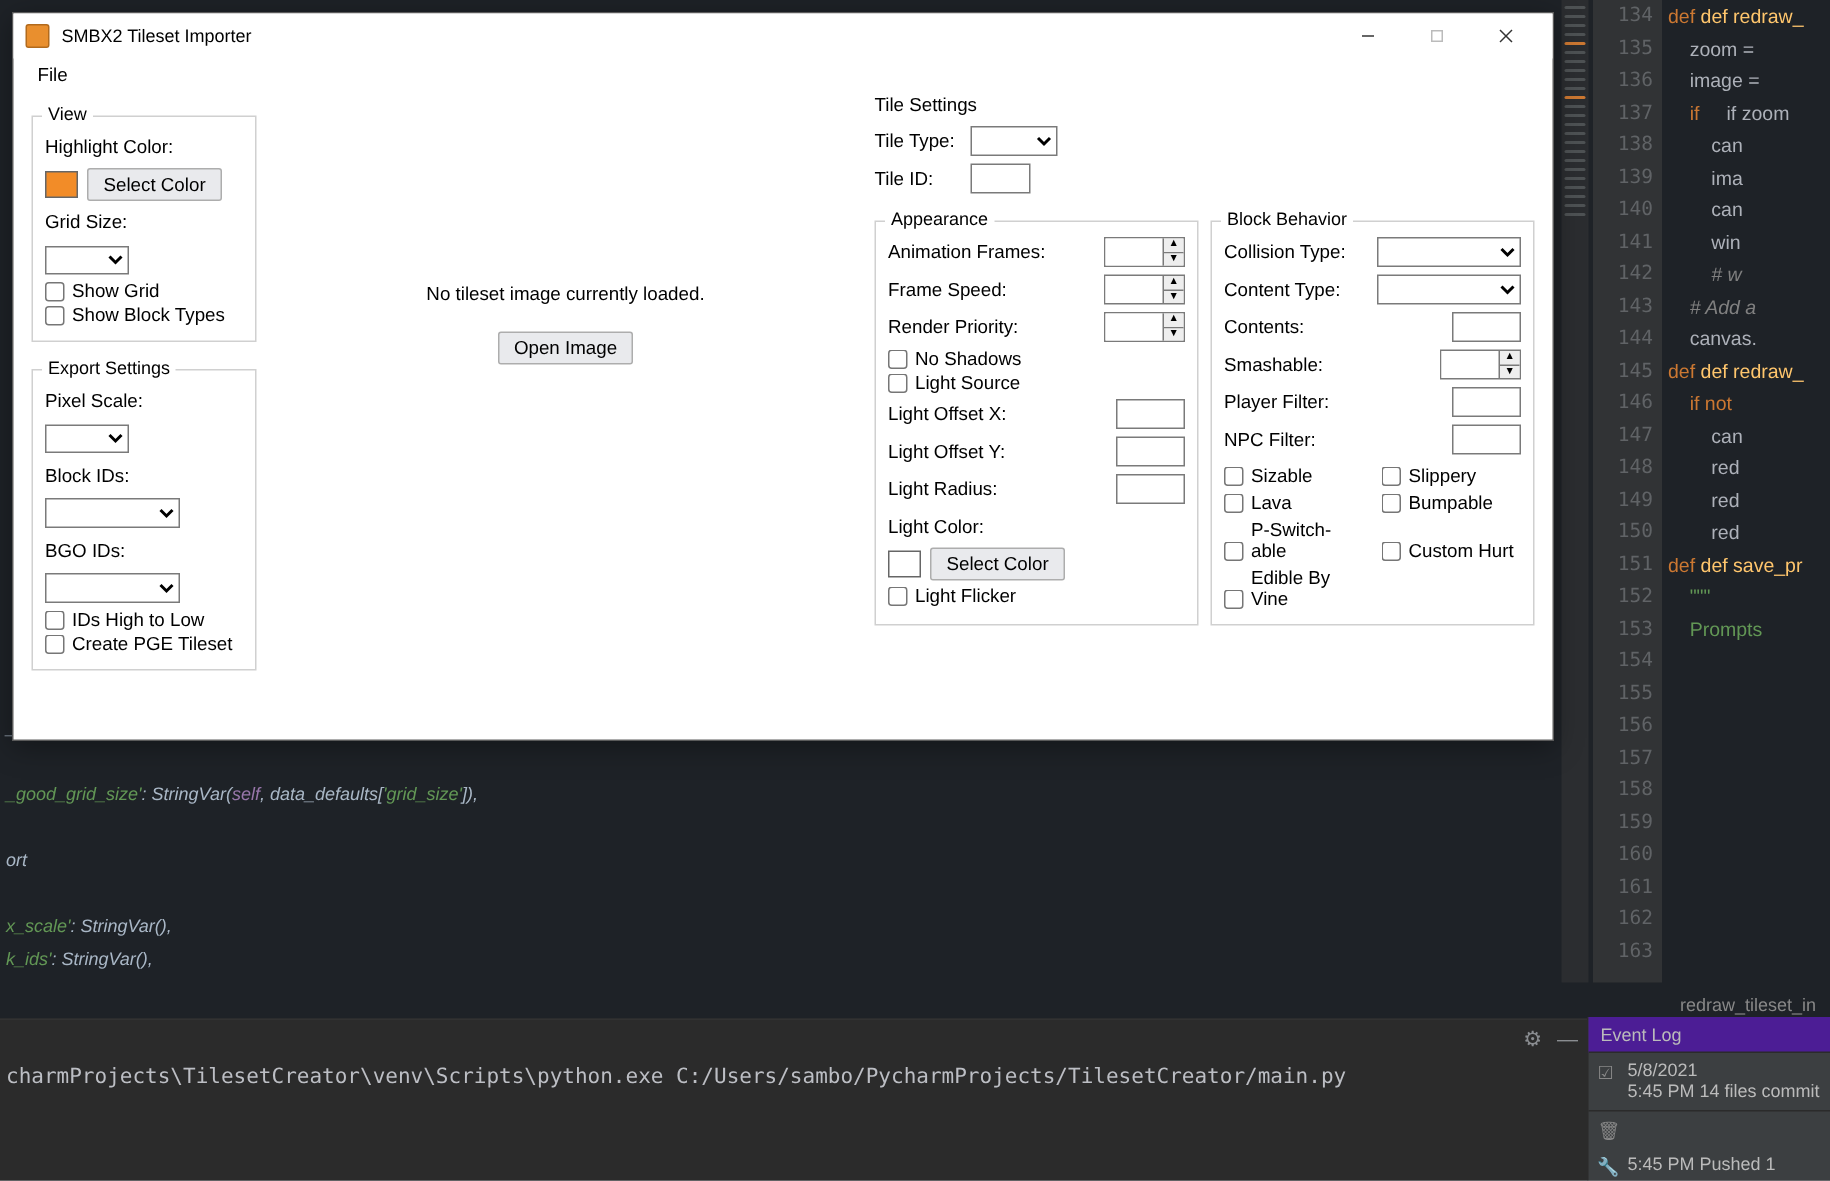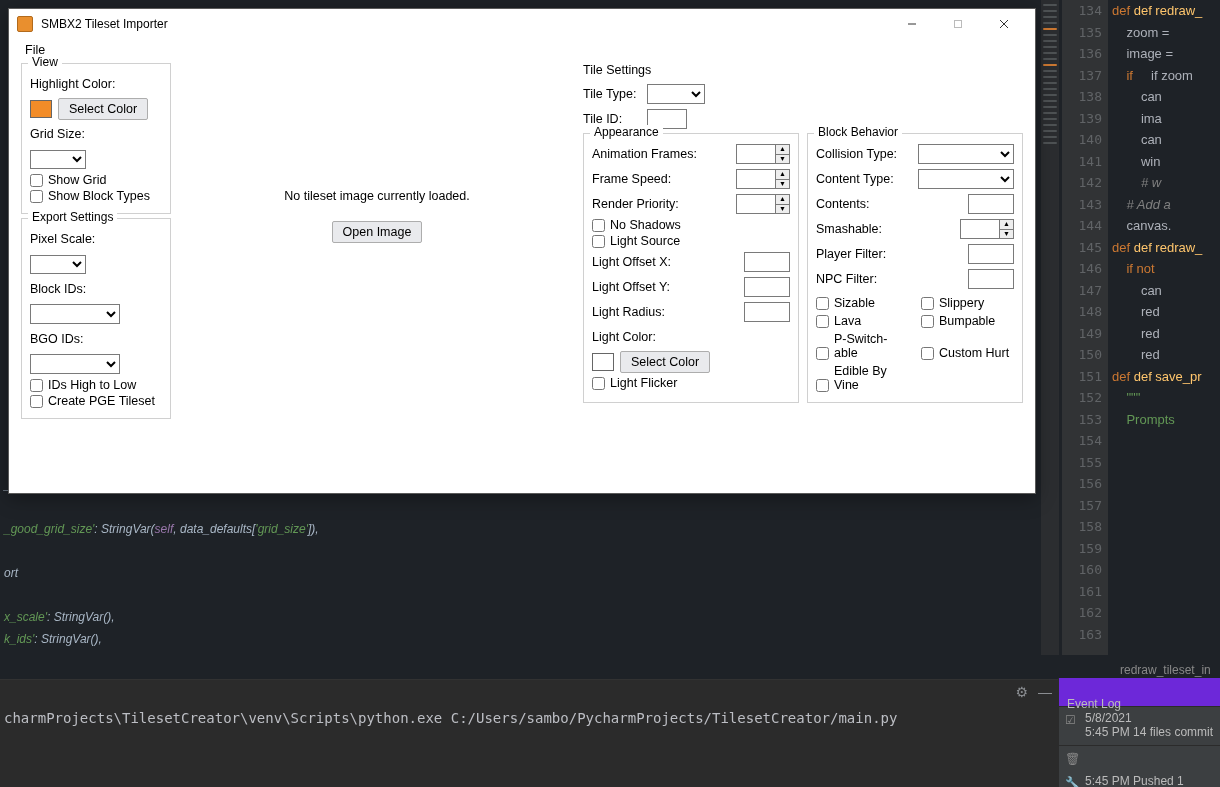--- a/index.html
+++ b/index.html
@@ -27,21 +27,21 @@
 
 .breadcrumb-right { position: absolute; left: 1112px; top: 660px; height: 22px; font-size: 12px; color: #888; padding: 3px 8px; }
 
 
 .console-bar { position: absolute; left: 0; bottom: 0; width: 1058px; height: 108px; background: #2b2b2b; border-top: 1px solid #323232; }
 .console-tools { position: absolute; right: 6px; top: 4px; color: #8a8d91; font-size: 14px; display: flex; gap: 10px; }
 .console-body { position: absolute; left: 4px; top: 30px; right: 4px; font-family: Consolas, monospace; font-size: 14px; color: #bcbec4; white-space: pre; }
 
 
 .event-panel { position: absolute; left: 1058px; top: 678px; width: 162px; height: 109px; background: #3c3f41; border-left: 1px solid #2b2b2b; color: #bbbbbb; font-size: 12px; }
-.event-header { height: 24px; line-height: 24px; padding: 14px 8px; background: #6d28d9; border-bottom: 1px solid #2b2b2b; }
+.event-header { height: 24px; line-height: 24px; padding: 0 8px; background: #4c1d95; border-bottom: 1px solid #2b2b2b; }
 .event-row { display: flex; align-items: flex-start; padding: 4px 6px; gap: 6px; }
 .event-icon { width: 14px; height: 14px; flex: 0 0 14px; margin-top: 2px; color: #888; }
 
 
 .dialog { position: absolute; left: 8px; top: 8px; width: 1028px; height: 486px; background: #ffffff; color: #000; border: 1px solid #5a5a5a; box-shadow: 0 4px 18px rgba(0,0,0,.35); display: flex; flex-direction: column; }
 .titlebar { height: 30px; display: flex; align-items: center; padding: 0 8px; background: #fff; font-size: 12px; color: #000; }
 .titlebar .icon-slot { width: 16px; height: 16px; margin-right: 8px; background: #e98f2e; border: 1px solid #b26a1c; border-radius: 2px; }
 .titlebar .caption-buttons { margin-left: auto; display: flex; }
 .caption-btn { width: 46px; height: 30px; display: flex; align-items: center; justify-content: center; color: #333; font-size: 12px; }
 .caption-btn.disabled { color: #bbb; }
@@ -57,21 +57,21 @@
 
 
 .center-col { flex: 1; display: flex; flex-direction: column; align-items: center; justify-content: flex-start; padding-top: 126px; font-size: 12.5px; color: #000; }
 .center-col .msg { margin-bottom: 18px; }
 .btn { font-size: 12.5px; padding: 3px 10px; background: #e9eaed; border: 1px solid #adadad; border-radius: 2px; cursor: pointer; }
 
 
 .right-col { width: 440px; }
 
 
-.group { border: 1px solid #d0d0d0; padding: 6px 8px 8px 8px; position: relative; margin-top: 0; }
+.group { border: 1px solid #d0d0d0; padding: 6px 8px 8px 8px; position: relative; margin-top: 14px; }
 .group-title { position: absolute; top: -9px; left: 6px; background: #fff; padding: 0 4px; font-size: 12px; }
 .row { display: flex; align-items: center; font-size: 12.5px; margin: 3px 0; gap: 6px; min-height: 22px; }
 .row label.lbl { flex: 0 0 auto; }
 .row .field-spacer { flex: 1; }
 input[type="text"], input.num, select { height: 20px; border: 1px solid #7a7a7a; background: #fff; font-size: 12px; padding: 0 3px; }
 select { padding: 0; }
 .small-input { width: 46px; }
 .spin-wrap { display: inline-flex; align-items: stretch; border: 1px solid #7a7a7a; height: 20px; }
 .spin-wrap input { border: none; width: 38px; text-align: right; padding-right: 2px; height: 18px; outline: none; }
 .spin-arrows { width: 14px; display: flex; flex-direction: column; border-left: 1px solid #7a7a7a; }

